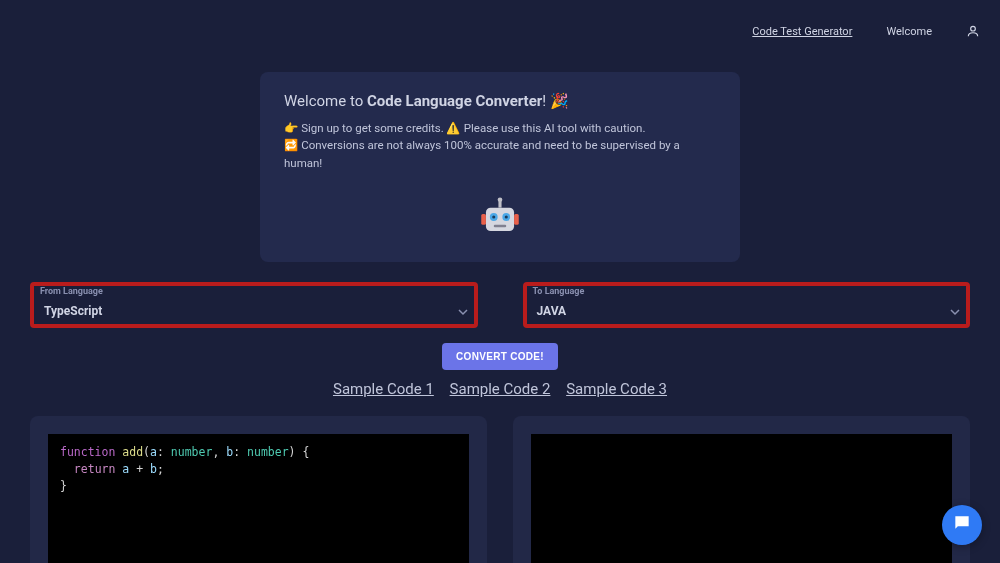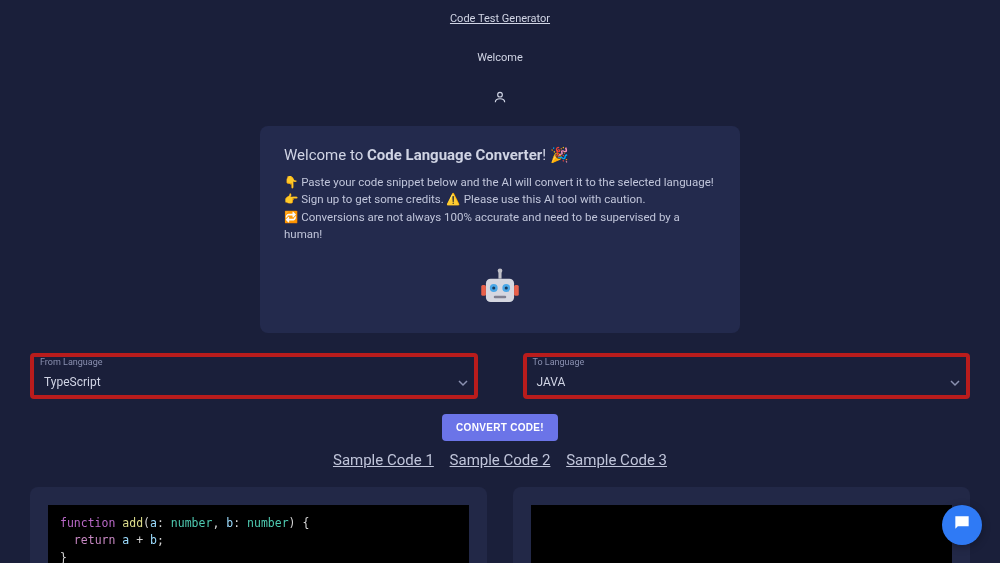--- a/index.html
+++ b/index.html
@@ -9,24 +9,23 @@
       color: #d0d4e4;
       width: 1000px;
       height: 563px;
       overflow: hidden;
       position: relative;
     }
     .header {
       display: flex;
       justify-content: flex-end;
       align-items: center;
-      padding: 12px 20px;
-      gap: 26px;
+      padding: 24px 20px;
+      gap: 34px;
       font-size: 11px;
-      flex-direction: column;
     }
     .header a {
       color: #d0d4e4;
       text-decoration: underline;
       cursor: pointer;
     }
     .header .upgrade {
       text-decoration: none;
       cursor: pointer;
     }
@@ -66,20 +65,21 @@
     .robot-icon {
       width: 50px;
       height: 50px;
       flex-shrink: 0;
     }
     .lang-row {
       display: flex;
       gap: 45px;
       padding: 0 30px;
       margin-bottom: 15px;
+      font-weight: bold;
     }
     .lang-select-wrap {
       flex: 1;
       position: relative;
     }
     .lang-label {
       font-size: 9px;
       color: #8a90b0;
       position: absolute;
       top: 4px;
@@ -188,21 +188,20 @@
         <path d="M4 21c0-4 4-6 8-6s8 2 8 6"></path>
       </svg>
   </span>
 </div>
 
 <div class="welcome-card">
   <div class="welcome-text">
     <div class="welcome-title">
       <span>Welcome to </span><strong>Code Language Converter</strong><span>! 🎉</span>
     </div>
-    <div class="welcome-line">👇 Paste your code snippet below and the AI will convert it to the selected language!</div>
     <div class="welcome-line">👉 Sign up to get some credits. ⚠️ Please use this AI tool with caution.</div>
     <div class="welcome-line">🔁 Conversions are not always 100% accurate and need to be supervised by a human!</div>
   </div>
   <span class="robot-icon">
     <svg viewBox="0 0 64 64">
       <circle cx="32" cy="10" r="3" fill="#c0c0c8"></circle>
       <rect x="30" y="12" width="4" height="8" fill="#c0c0c8"></rect>
       <rect x="14" y="20" width="36" height="30" rx="6" fill="#d5d7e0"></rect>
       <rect x="8" y="28" width="6" height="14" rx="2" fill="#e8604a"></rect>
       <rect x="50" y="28" width="6" height="14" rx="2" fill="#e8604a"></rect>

